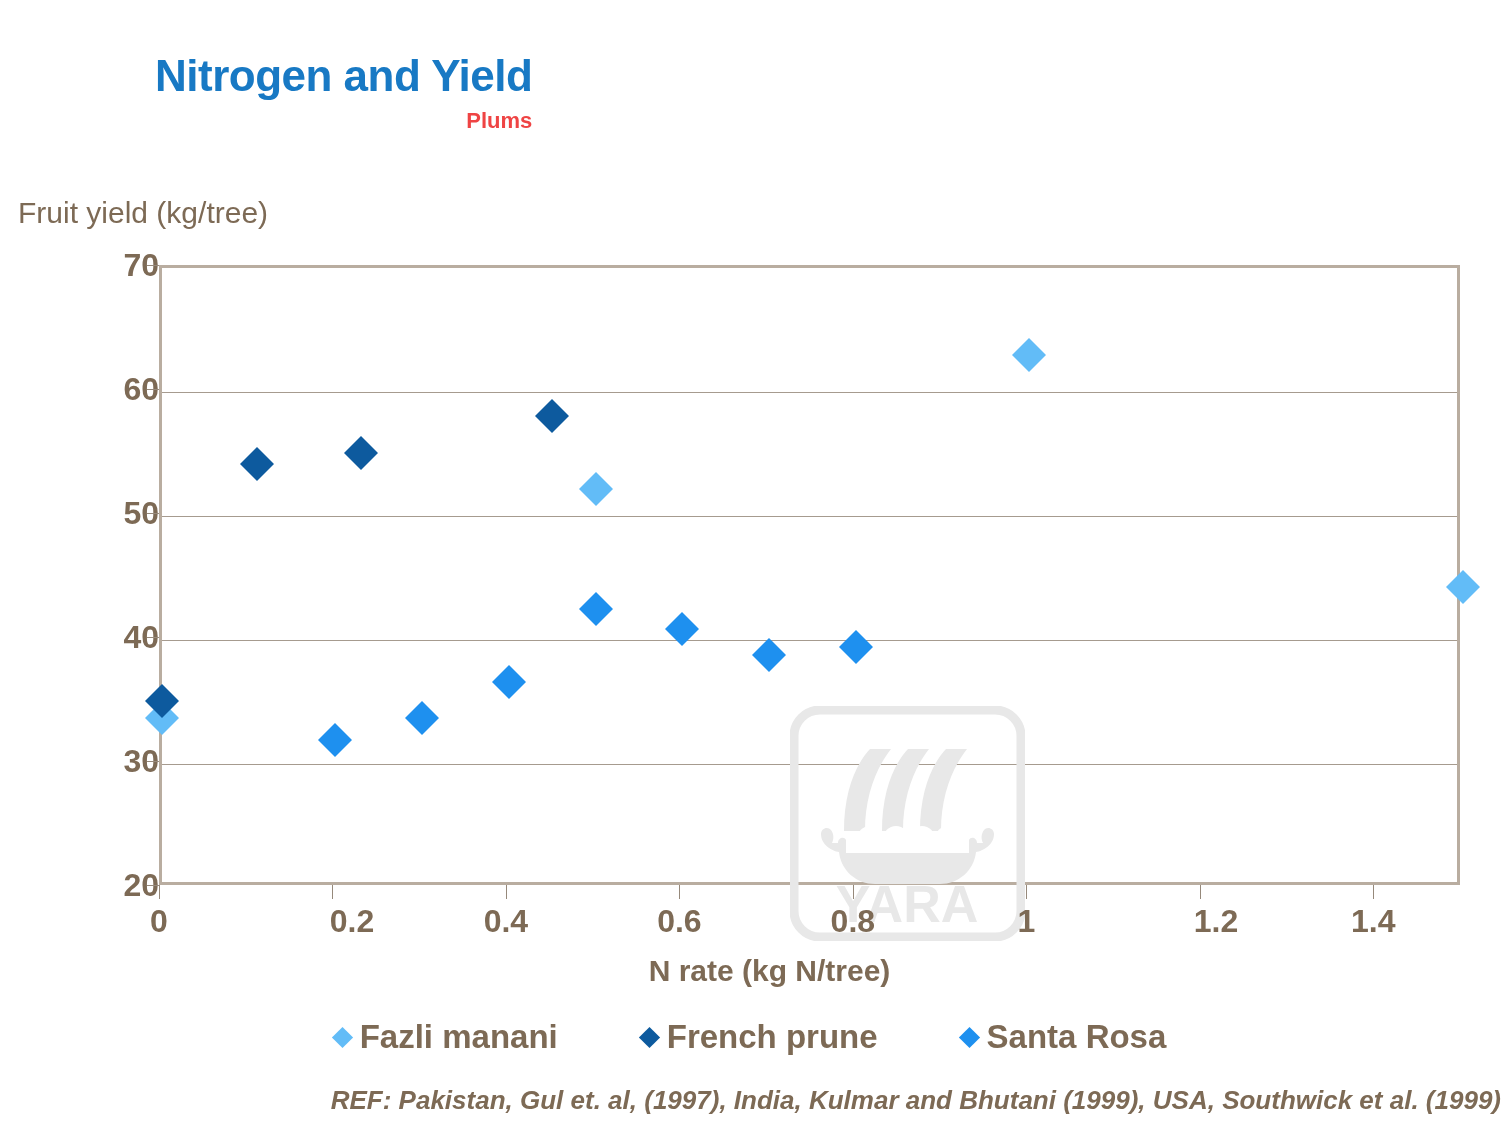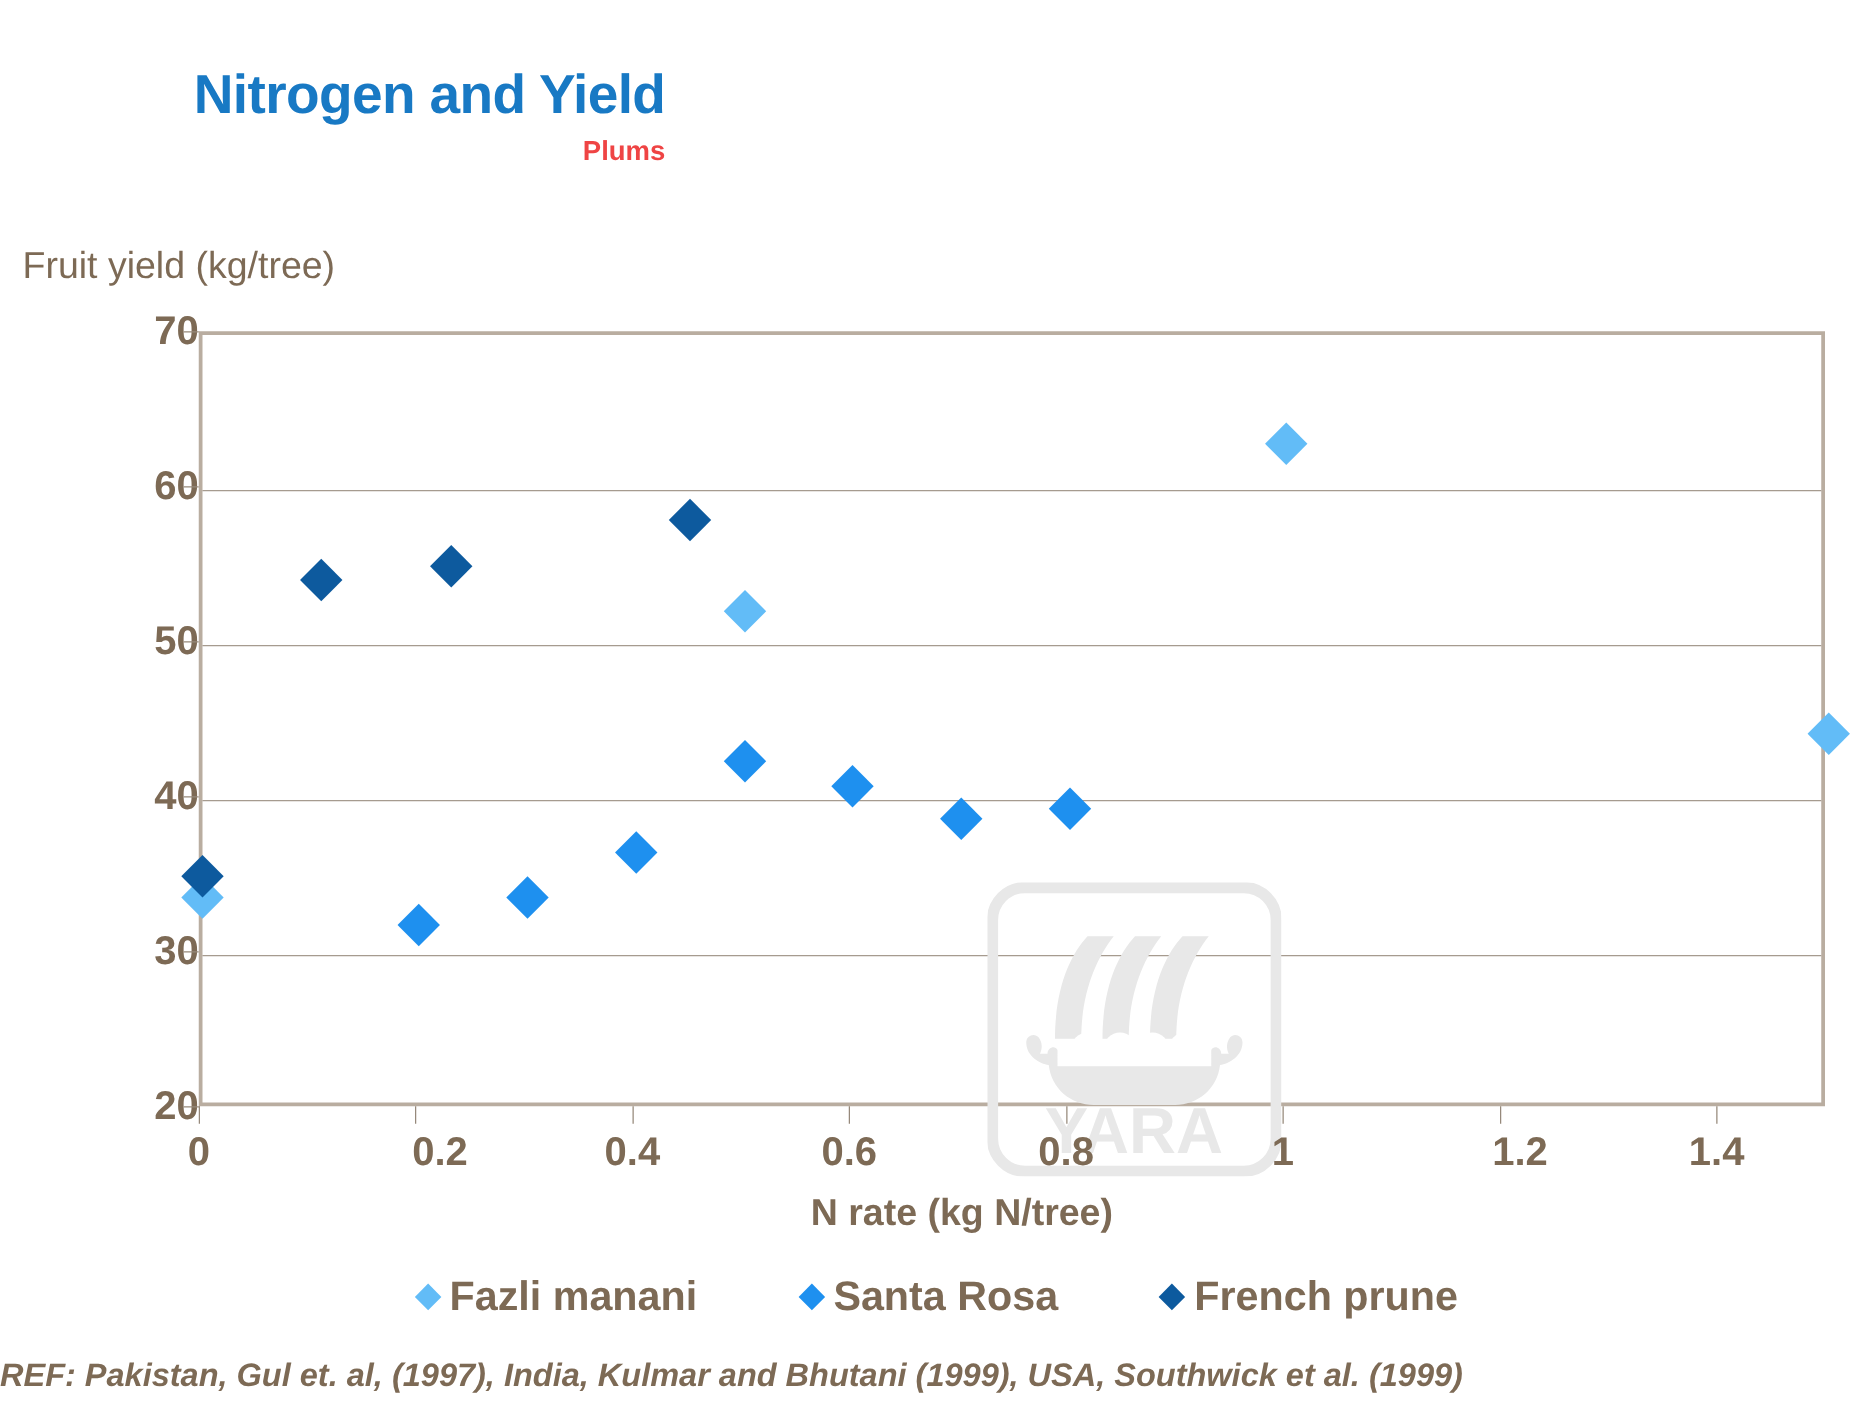--- a/index.html
+++ b/index.html
@@ -182,21 +182,21 @@
     color: #7d6a55;
     white-space: nowrap;
   }
 
   
   #reference {
     position: absolute;
     left: 0;
     right: 0;
     top: 1085px;
-    text-align: left;
+    text-align: right;
     font-size: 26px;
     font-weight: bold;
     font-style: italic;
     color: #7d6a55;
   }
 </style>
 </head>
 <body>
 
 <div id="title-block">
@@ -289,22 +289,22 @@
     <div class="x-tick-mark" style="left: 1214.27px;"></div>
     <div class="x-tick-label" style="left: 1214.27px;">1.4</div>
   </div>
 
 <div id="legend">
     <div class="legend-entry">
       <span class="legend-swatch" style="background: rgb(98, 188, 247);"></span>
       <span class="legend-label">Fazli manani</span>
     </div>
     <div class="legend-entry">
+      <span class="legend-swatch" style="background: rgb(13, 90, 158);"></span>
+      <span class="legend-label">French prune</span>
+    </div>
+    <div class="legend-entry">
       <span class="legend-swatch" style="background: rgb(30, 144, 239);"></span>
       <span class="legend-label">Santa Rosa</span>
     </div>
-    <div class="legend-entry">
-      <span class="legend-swatch" style="background: rgb(13, 90, 158);"></span>
-      <span class="legend-label">French prune</span>
-    </div>
   </div>
 
 <div id="reference">REF: Pakistan, Gul et. al, (1997), India, Kulmar and Bhutani (1999), USA, Southwick et al. (1999)</div>
 
 </body></html>

